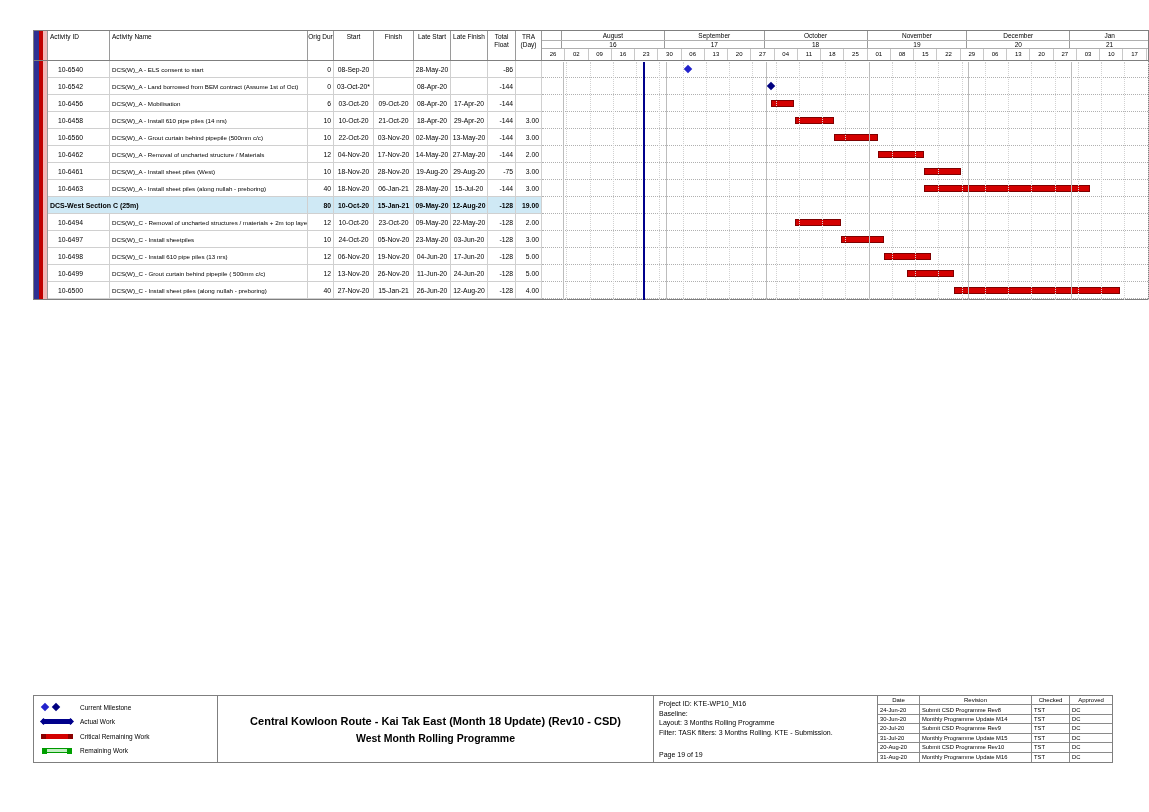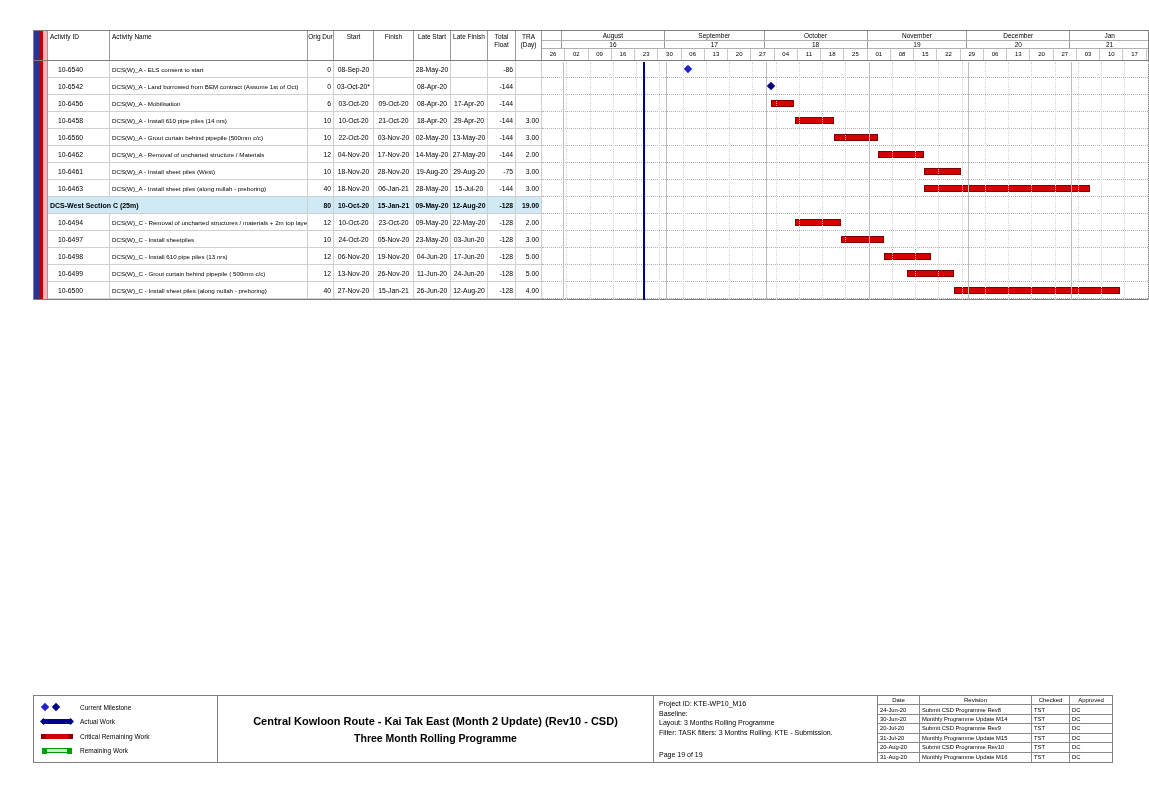--- a/index.html
+++ b/index.html
@@ -486,22 +486,22 @@
             <span class="lbarline greenbar">
               <span class="cap l green"></span>
               <span class="cap r green"></span>
             </span>
           </span>
         <span class="llabel">Remaining Work</span>
       </div>
     </div>
 
     <div class="fbox titlebox">
-      <div class="title1">Central Kowloon Route - Kai Tak East (Month 2 Update) (Rev10 - CSD)</div>
-      <div class="title2">Three Month Rolling Programme</div>
+      <div class="title1">Central Kowloon Route - Kai Tak East (Month 18 Update) (Rev10 - CSD)</div>
+      <div class="title2">West Month Rolling Programme</div>
     </div>
 
     <div class="fbox infobox">
       <div id="info-lines">
           <div class="infoline">Project ID: KTE-WP10_M16</div>
           <div class="infoline">Baseline:</div>
           <div class="infoline">Layout: 3 Months Rolling Programme</div>
           <div class="infoline">Filter: TASK filters: 3 Months Rolling. KTE - Submission.</div>
         </div>
       <div class="pageline">Page 19 of 19</div>

